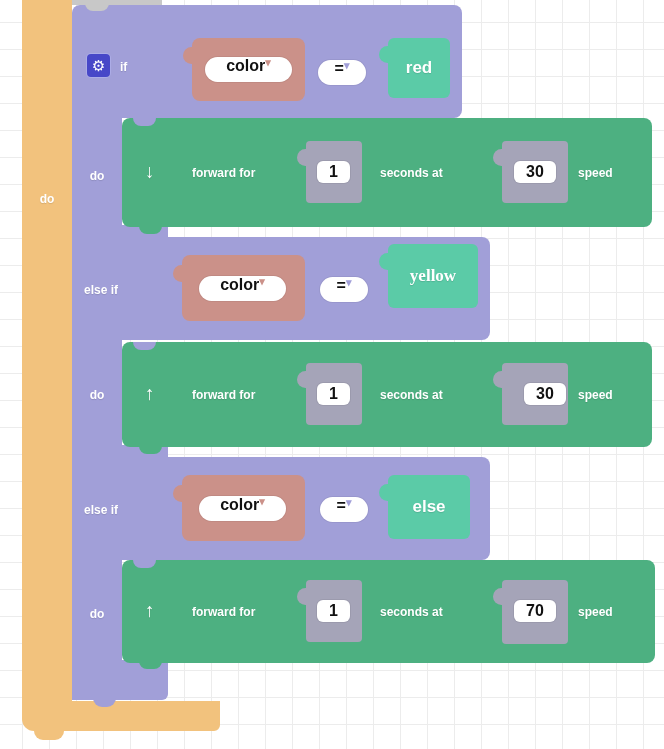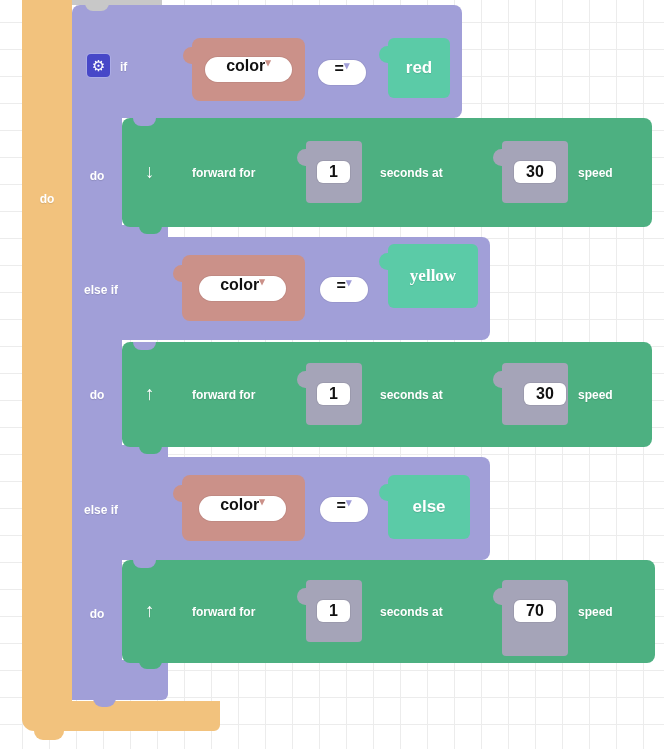--- a/index.html
+++ b/index.html
@@ -177,21 +177,21 @@
   <div class="wlabel center" style="left:72px;top:603px;width:50px;">do</div>
 
   <div class="blk green" style="left:122px;top:560px;width:533px;height:103px;border-radius:8px;">
     <span class="wlabel arrow-glyph" style="left:23px;top:40px;">↑</span>
     <span class="wlabel" style="left:70px;top:41px;">forward for</span>
     <div class="holder" style="position:absolute;left:184px;top:20px;width:56px;height:62px;">
       <span class="ltab holder" style="top:8px;"></span>
       <div class="numfield" style="left:11px;top:20px;width:33px;height:22px;">1</div>
     </div>
     <span class="wlabel" style="left:258px;top:41px;">seconds at</span>
-    <div class="holder" style="position:absolute;left:380px;top:20px;width:66px;height:76px;">
+    <div class="holder" style="position:absolute;left:380px;top:20px;width:66px;height:64px;">
       <span class="ltab holder" style="top:8px;"></span>
       <div class="numfield" style="left:12px;top:20px;width:42px;height:22px;">70</div>
     </div>
     <span class="wlabel" style="left:456px;top:41px;">speed</span>
   </div>
   <div class="btab purple" style="left:133px;top:560px;height:8px;"></div>
   <div class="btab green" style="left:139px;top:661px;height:8px;"></div>
 
 </div>
 

